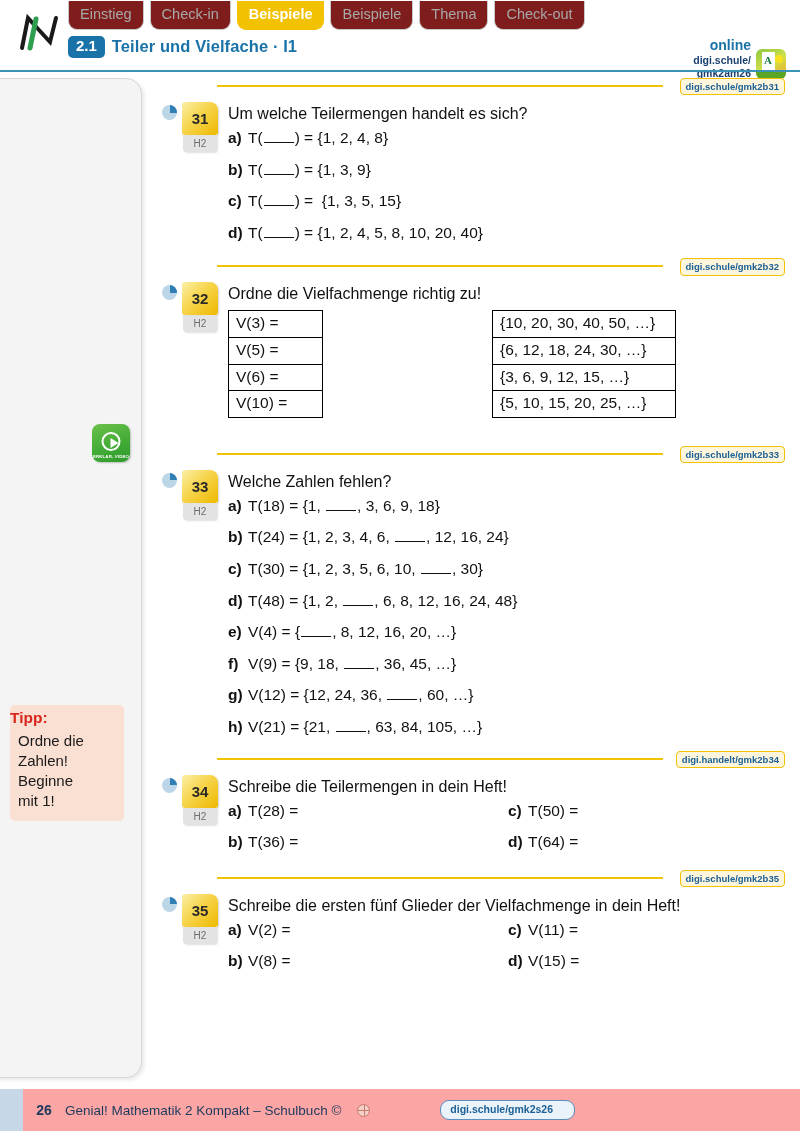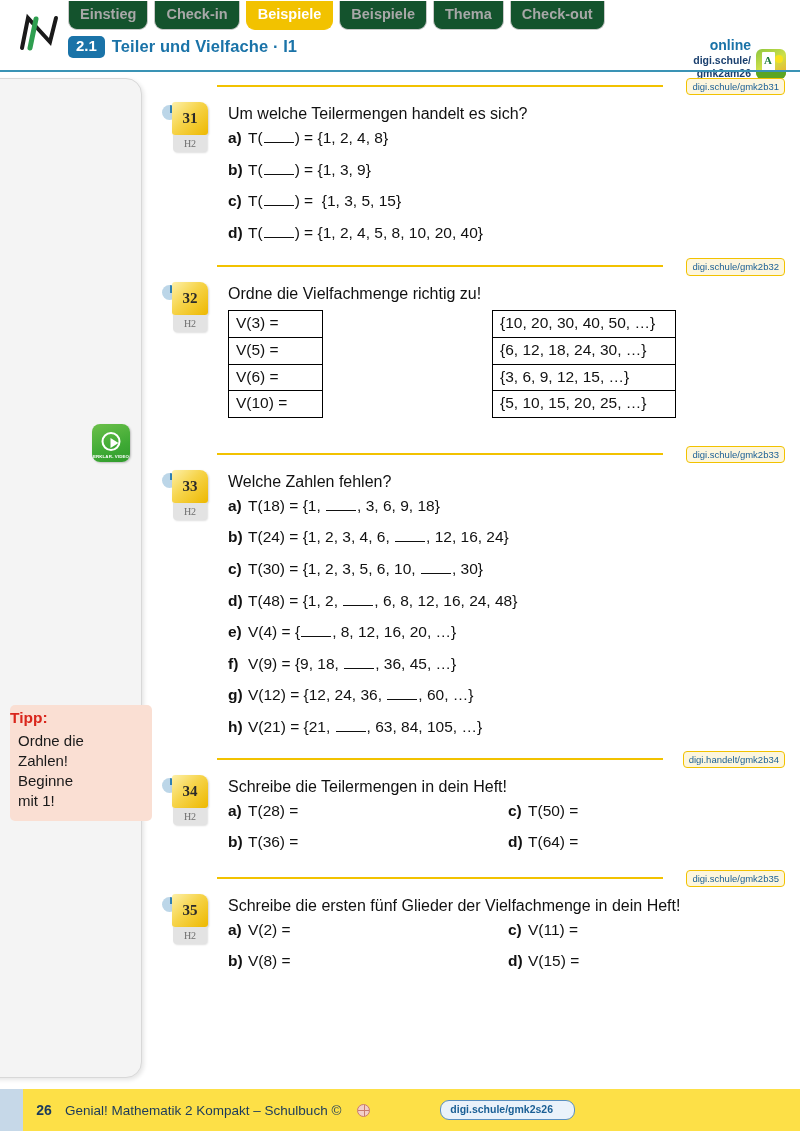--- a/index.html
+++ b/index.html
@@ -33,27 +33,26 @@
     top: 1px;
     display: flex;
     gap: 6px;
     align-items: flex-start;
   }
 
   .tab {
     border: 1px solid #c9c9c9;
     border-top: none;
     border-radius: 0 0 9px 9px;
-    background: #14532d;
+    background: #7f1d1d;
     color: #a8a8a8;
     font-size: 14.5px;
     padding: 5px 11px 6px 11px;
     line-height: 1.15;
     white-space: nowrap;
-    font-weight: bold;
   }
 
   .tab.active {
     background: #f2c200;
     border-color: #f2c200;
     color: #ffffff;
     font-weight: bold;
   }
 
   .chapter-line {
@@ -209,21 +208,21 @@
     font-size: 4.4px;
     font-weight: bold;
     line-height: 1.25;
     letter-spacing: 0.1px;
   }
 
   .tipp-box {
     position: absolute;
     left: 10px;
     top: 705px;
-    width: 142px;
+    width: 114px;
     background: #fadfd3;
     border-radius: 5px;
     padding: 26px 8px 10px 8px;
   }
   .tipp-title {
     position: absolute;
     left: 10px;
     top: 709px;
     color: #d9261c;
     font-weight: bold;
@@ -265,21 +264,21 @@
 
   .link-badge {
     position: absolute;
     right: 0;
     top: 0;
     background: #fdf6dd;
     border: 1.5px solid #f2c200;
     border-radius: 4px;
     color: #1a5f95;
     font-size: 9.5px;
-    font-weight: normal;
+    font-weight: bold;
     padding: 2px 5px 2px 5px;
     line-height: 1.2;
     white-space: nowrap;
   }
 
   .ex-body {
     position: relative;
     padding-left: 68px;
     min-height: 40px;
   }
@@ -299,24 +298,23 @@
     position: absolute;
     left: 50%;
     top: 0;
     width: 50%;
     height: 50%;
     background: #2f7fb5;
   }
 
   .num-stack {
     position: absolute;
-    left: 12px;
+    left: 22px;
     top: -2px;
     width: 38px;
-    font-family: Liberation Serif, serif;
   }
 
   .num-badge {
     width: 36px;
     height: 33px;
     background: linear-gradient(135deg, #fdf0a8 0%, #f6d44b 45%, #edb800 100%);
     border-radius: 3px 8px 3px 3px;
     color: #2a2a2a;
     font-weight: bold;
     font-size: 15px;
@@ -403,21 +401,21 @@
   .match-col.left .match-cell { width: 93px; }
   .match-col.right .match-cell { width: 182px; }
 
   
   .footer {
     position: absolute;
     left: 0;
     bottom: 0;
     width: 100%;
     height: 42px;
-    background: #fde047;
+    background: #fca5a5;
     display: flex;
     align-items: center;
   }
 
   .footer-edge {
     width: 23px;
     height: 100%;
     background: #c6d8e8;
     flex: none;
   }

